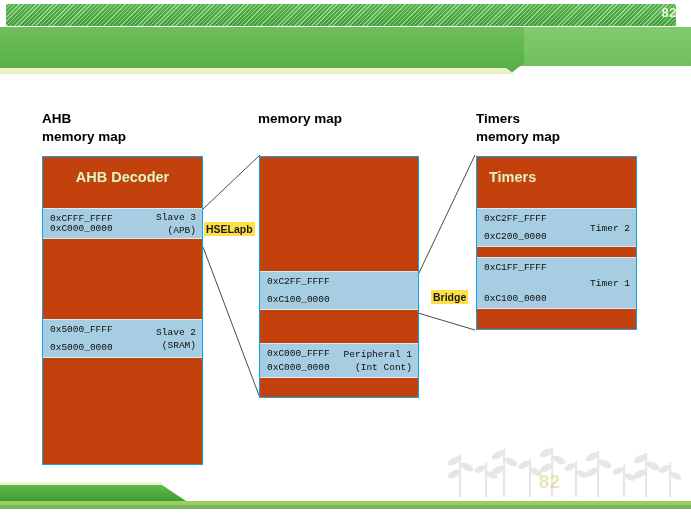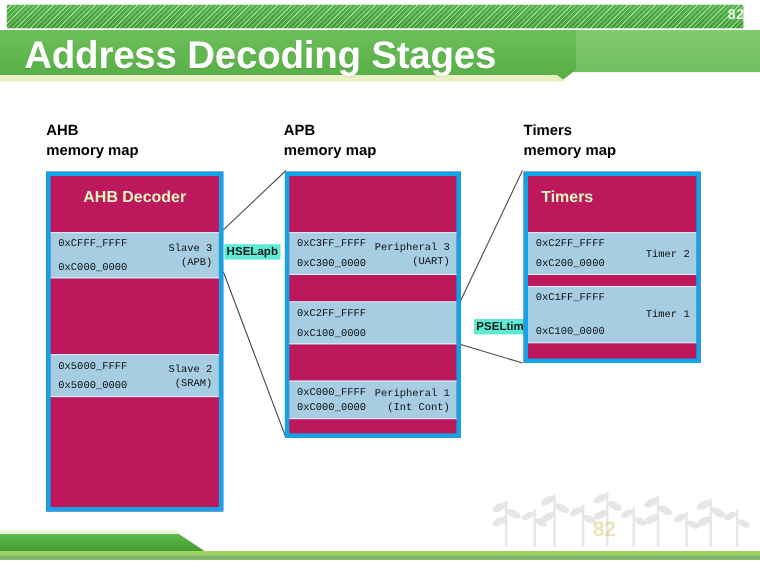--- a/index.html
+++ b/index.html
@@ -55,22 +55,22 @@
 
   
   .col-head{
     position:absolute;text-align:left;
     font-size:13.5px;font-weight:bold;color:#000000;line-height:18px;
   }
 
   
   .map{
     position:absolute;
-    background:#be185d;
-    border:4px solid #0ea5e9;
+    background:#c2410c;
+    border:1px solid #0ea5e9;
     box-sizing:border-box;
   }
   .map-title{
     position:absolute;left:0;width:100%;
     font-size:14.5px;font-weight:bold;color:#dff5c0;
     white-space:nowrap;
   }
   .band{
     position:absolute;left:0;width:100%;
     background:#a6cde2;
@@ -88,21 +88,21 @@
   .band .nm{
     position:absolute;right:6px;top:50%;transform:translateY(-50%);
     font-family:"Liberation Mono","DejaVu Sans Mono",monospace;
     font-size:9.5px;color:#0d0d0d;line-height:13px;text-align:right;white-space:pre;
   }
 
   
   .conn{position:absolute;left:0;top:0;width:691px;height:519px;pointer-events:none;}
   .conn-label{
     position:absolute;font-size:10.5px;font-weight:bold;color:#1a1a1a;
-    background:#5eead4;padding:1px 2px;white-space:nowrap;
+    background:#fde047;padding:1px 2px;white-space:nowrap;
   }
 
   
   .grass{position:absolute;right:0px;bottom:18px;width:250px;height:60px;opacity:.5;}
   .foot-watermark{
     position:absolute;right:131px;bottom:26px;
     font-size:19px;font-weight:bold;color:#d9d07a;opacity:.55;
   }
   .foot-bar{
     position:absolute;left:0px;bottom:18px;width:230px;height:16px;
@@ -127,71 +127,63 @@
 <body>
 
 <div class="slide">
 
   <div class="hdr-hatch"></div>
   <div class="page-num">82</div>
   <div class="hdr-band-tail"></div>
   <div class="hdr-band"></div>
   <div class="hdr-underline"></div>
   <div class="hdr-underline2"></div>
-  <div class="slide-title">Address Decoding Stages</div>
 
   <svg class="conn" viewBox="0 0 691 519">
 
     <line x1="203" y1="209" x2="260" y2="155" stroke="#4a4a4a" stroke-width="1"></line>
     <line x1="203" y1="247" x2="260" y2="398" stroke="#4a4a4a" stroke-width="1"></line>
 
     <line x1="418" y1="275" x2="475" y2="155" stroke="#4a4a4a" stroke-width="1"></line>
     <line x1="418" y1="313" x2="475" y2="330" stroke="#4a4a4a" stroke-width="1"></line>
   </svg>
 
   <div class="conn-label" style="left:204px;top:222px;">HSELapb</div>
-  <div class="conn-label" style="left:431px;top:290px;">PSELtim</div>
+  <div class="conn-label" style="left:431px;top:290px;">Bridge</div>
 
   <div class="col-head" style="left:42px;top:110px;width:160px;">
     <div>AHB</div>
     <div>memory map</div>
   </div>
 
   <div class="map" style="left:42px;top:156px;width:161px;height:309px;">
     <div class="map-title" style="top:12px;text-align:center;">AHB Decoder</div>
 
-    <div class="band" style="top:51px;height:42px;">
+    <div class="band" style="top:51px;height:31px;">
       <span class="hi">0xCFFF_FFFF</span>
       <span class="lo">0xC000_0000</span>
       <span class="nm">Slave 3
 (APB)</span>
     </div>
 
     <div class="band" style="top:162px;height:39px;">
       <span class="hi">0x5000_FFFF</span>
       <span class="lo">0x5000_0000</span>
       <span class="nm">Slave 2
 (SRAM)</span>
     </div>
 
   </div>
 
   <div class="col-head" style="left:258px;top:110px;width:160px;">
-    <div>APB</div>
     <div>memory map</div>
   </div>
 
   <div class="map" style="left:259px;top:156px;width:160px;height:242px;">
 
-    <div class="band" style="top:51px;height:39px;">
-      <span class="hi">0xC3FF_FFFF</span>
-      <span class="lo">0xC300_0000</span>
-      <span class="nm">Peripheral 3
-(UART)</span>
-    </div>
 
     <div class="band" style="top:114px;height:39px;">
       <span class="hi">0xC2FF_FFFF</span>
       <span class="lo">0xC100_0000</span>
     </div>
 
     <div class="band" style="top:186px;height:35px;">
       <span class="hi">0xC000_FFFF</span>
       <span class="lo">0xC000_0000</span>
       <span class="nm">Peripheral 1

